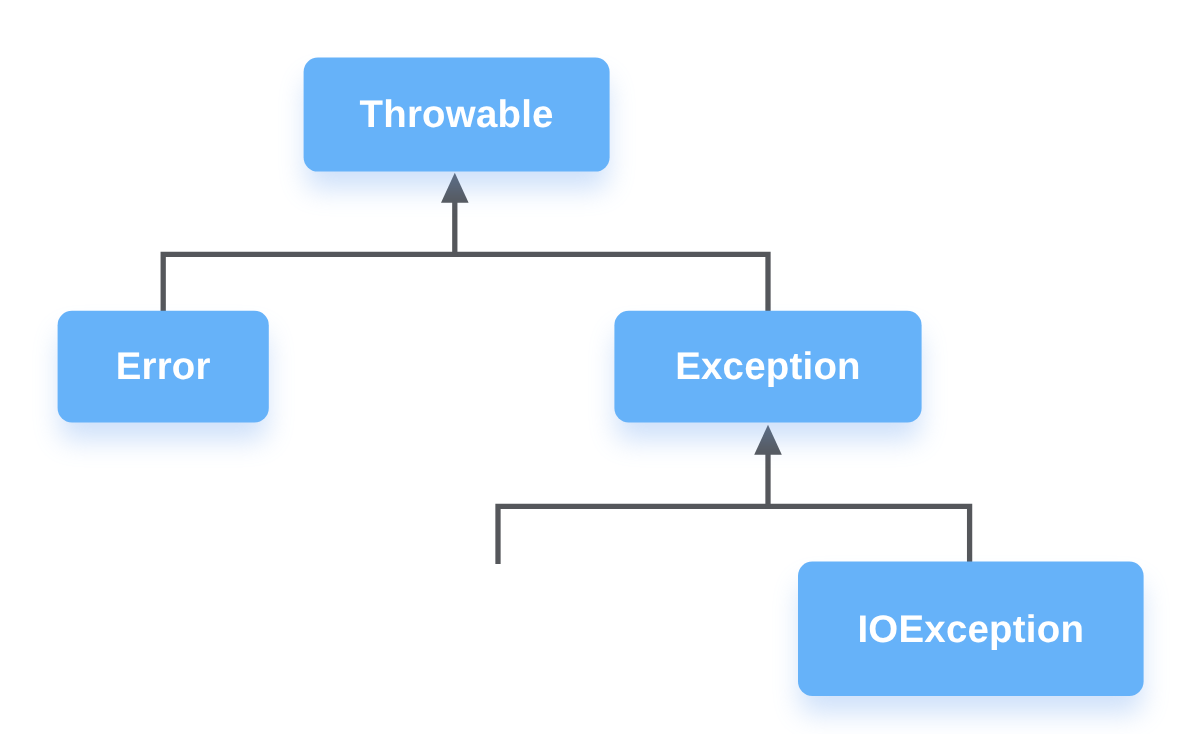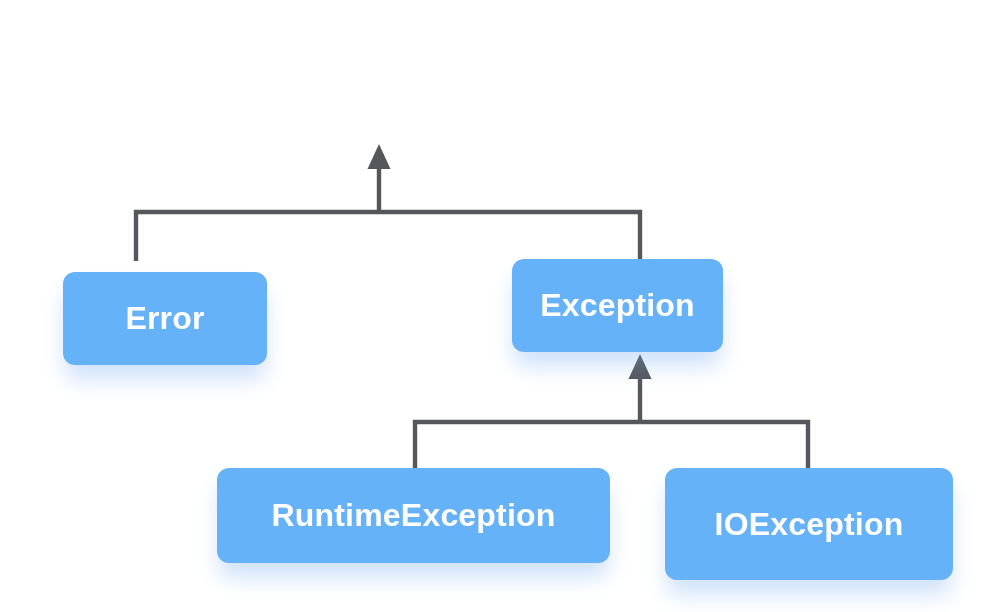--- a/index.html
+++ b/index.html
@@ -47,22 +47,22 @@
     background: var(--node-fill);
     color: var(--node-text);
     border-radius: 12px;
     font-size: 32px;
     font-weight: 700;
     letter-spacing: 0.2px;
     box-shadow: 0 16px 22px -2px rgba(110, 165, 240, 0.33);
     user-select: none;
   }
   #n-throwable { left: 253px; top: 48px;  width: 255px; height: 95px; }
-  #n-error     { left: 48px;  top: 272px; width: 204px; height: 93px; margin-left: 15px; }
-  #n-exception { left: 512px; top: 259px; width: 211px; height: 93px; }
+  #n-error     { left: 48px;  top: 259px; width: 176px; height: 93px; }
+  #n-exception { left: 512px; top: 259px; width: 256px; height: 93px; }
   #n-runtime   { left: 217px; top: 468px; width: 393px; height: 95px; }
   #n-io        { left: 665px; top: 468px; width: 288px; height: 112px; }
 </style>
 </head>
 <body>
 
 <div class="canvas">
 
   <svg class="edges" viewBox="0 0 1000 612" aria-hidden="true">
 
@@ -72,22 +72,22 @@
       <polygon class="arrowhead" points="379,144 367.5,169 390.5,169"></polygon>
     </g>
 
     <g>
       <polyline class="edge" points="415,470 415,422 808,422 808,470"></polyline>
       <line class="edge" x1="640" y1="424" x2="640" y2="376"></line>
       <polygon class="arrowhead" points="640,354 628.5,379 651.5,379"></polygon>
     </g>
   </svg>
 
+  <div class="node" id="n-throwable">Throwable</div>
 
   <div class="node" id="n-error">Error</div>
 
   <div class="node" id="n-exception">Exception</div>
 
-  <div class="node" id="n-runtime">RuntimeException</div>
 
   <div class="node" id="n-io">IOException</div>
 
 </div>
 
 </body></html>

